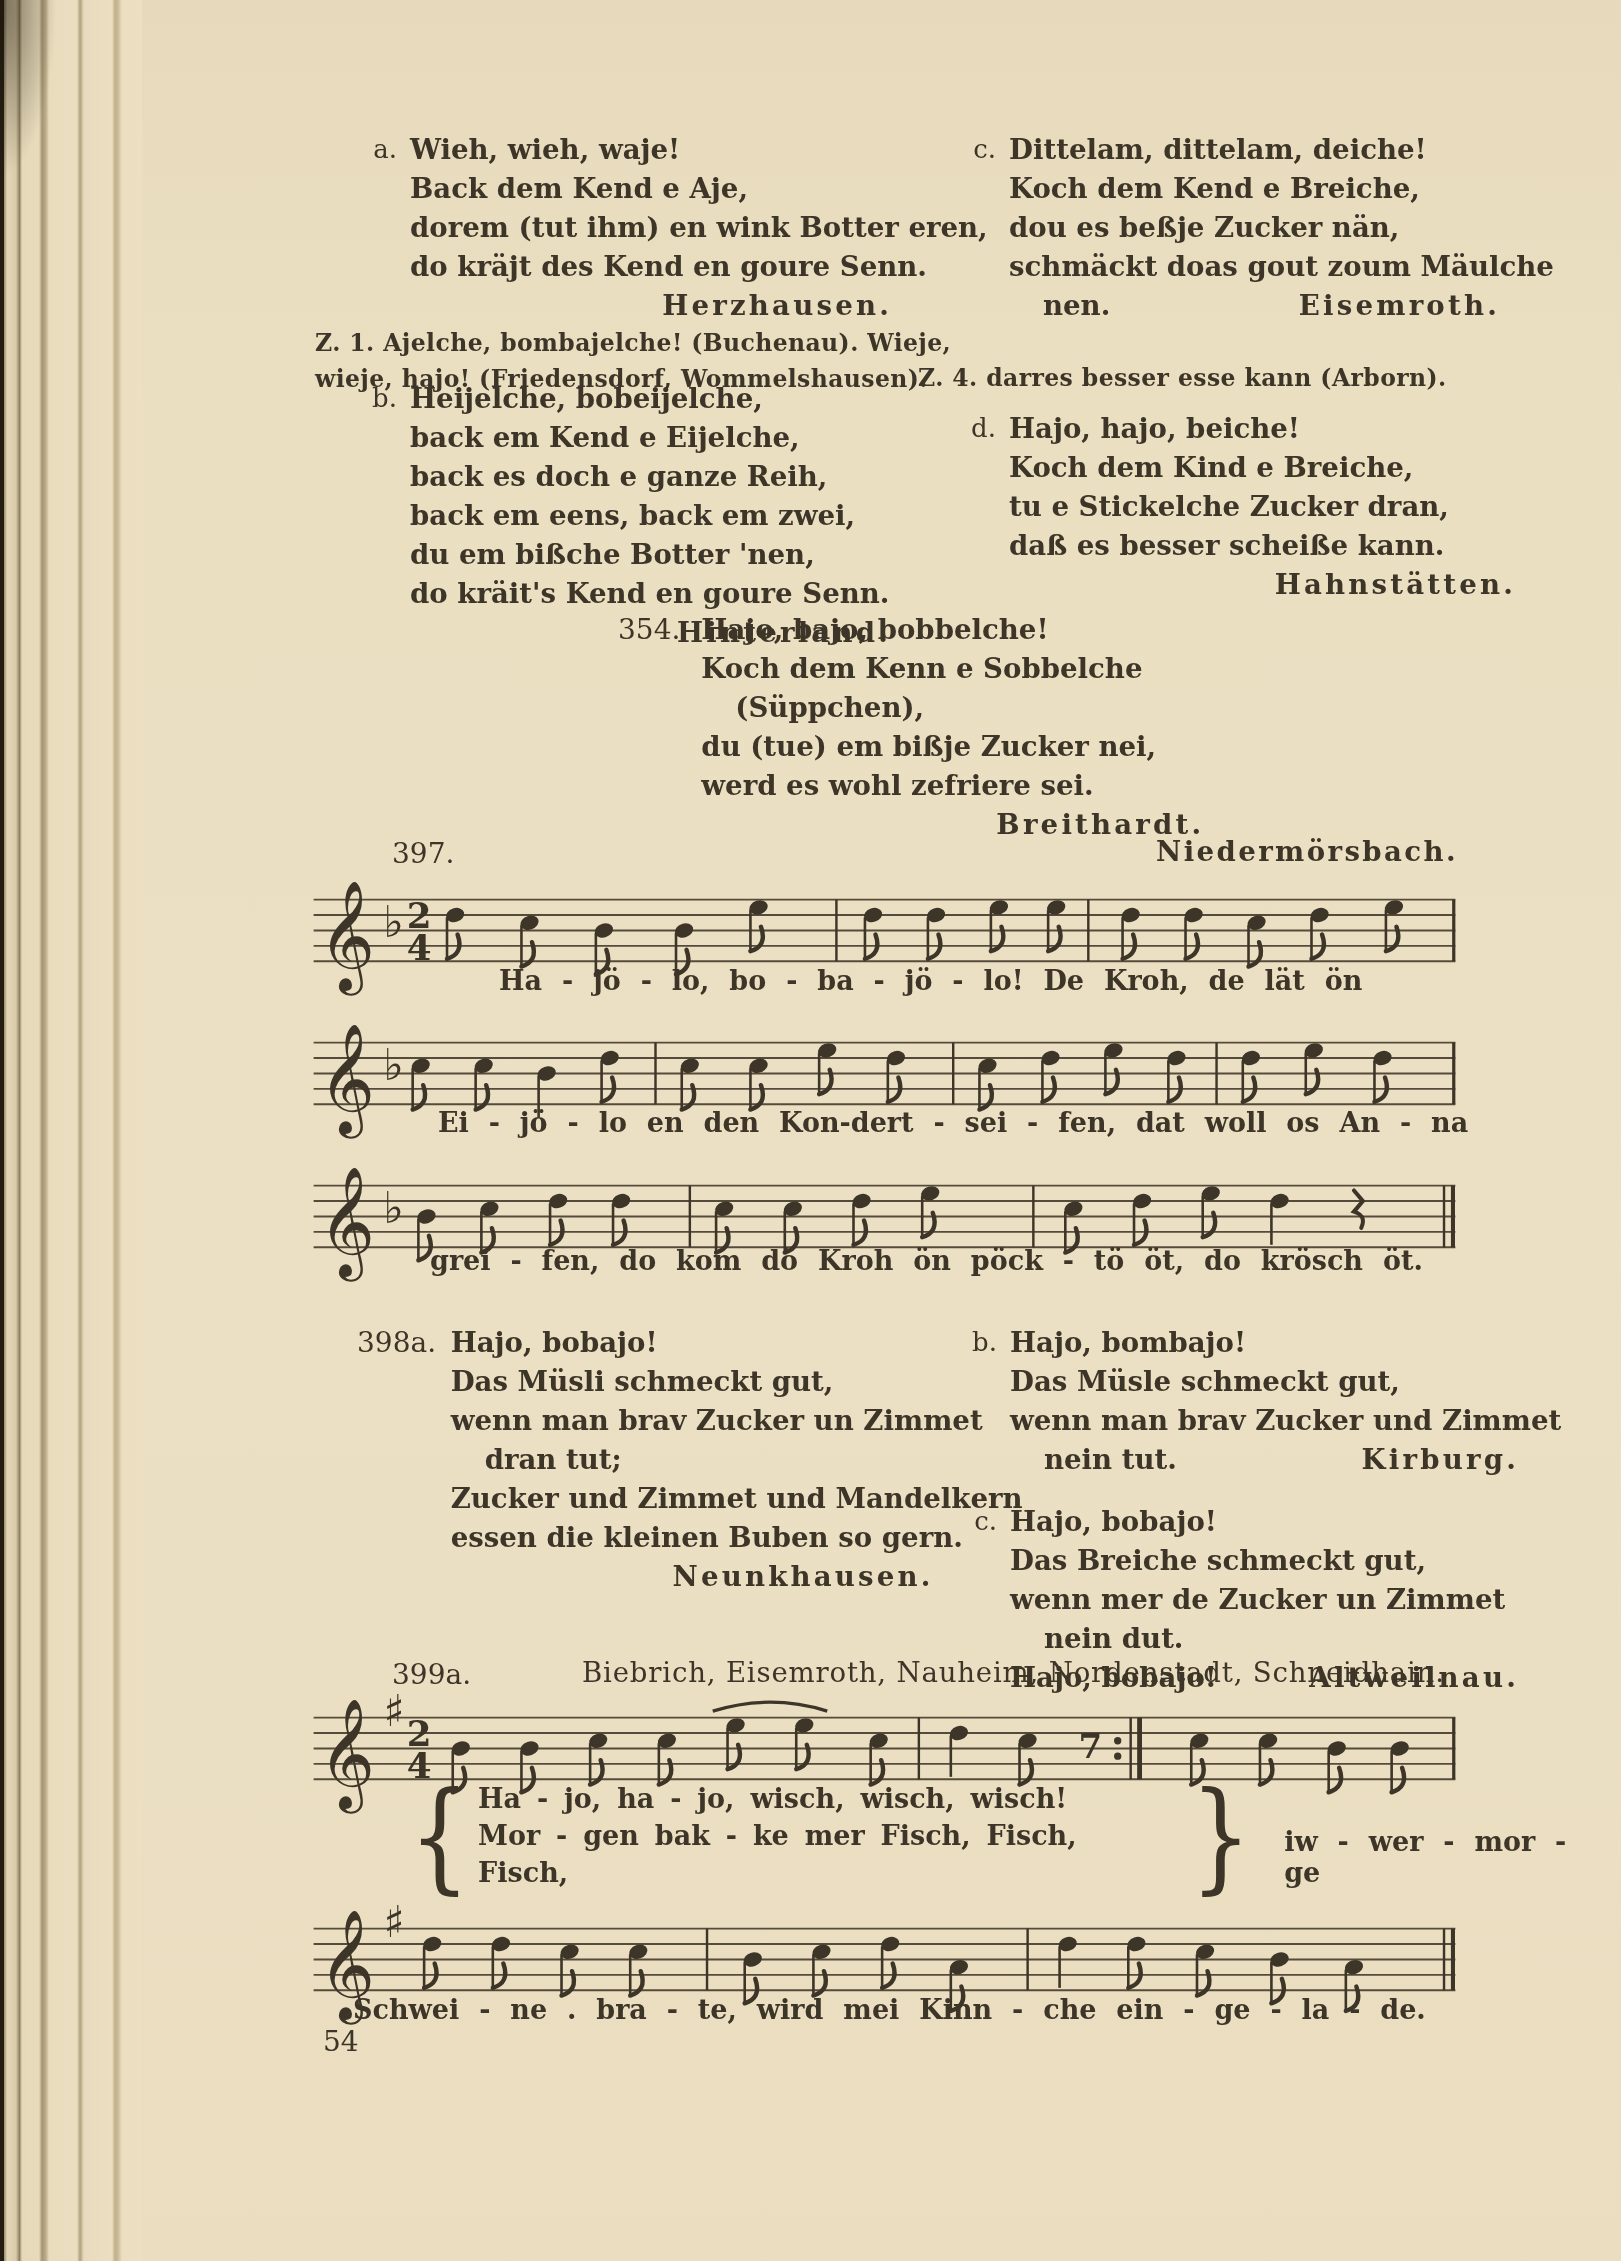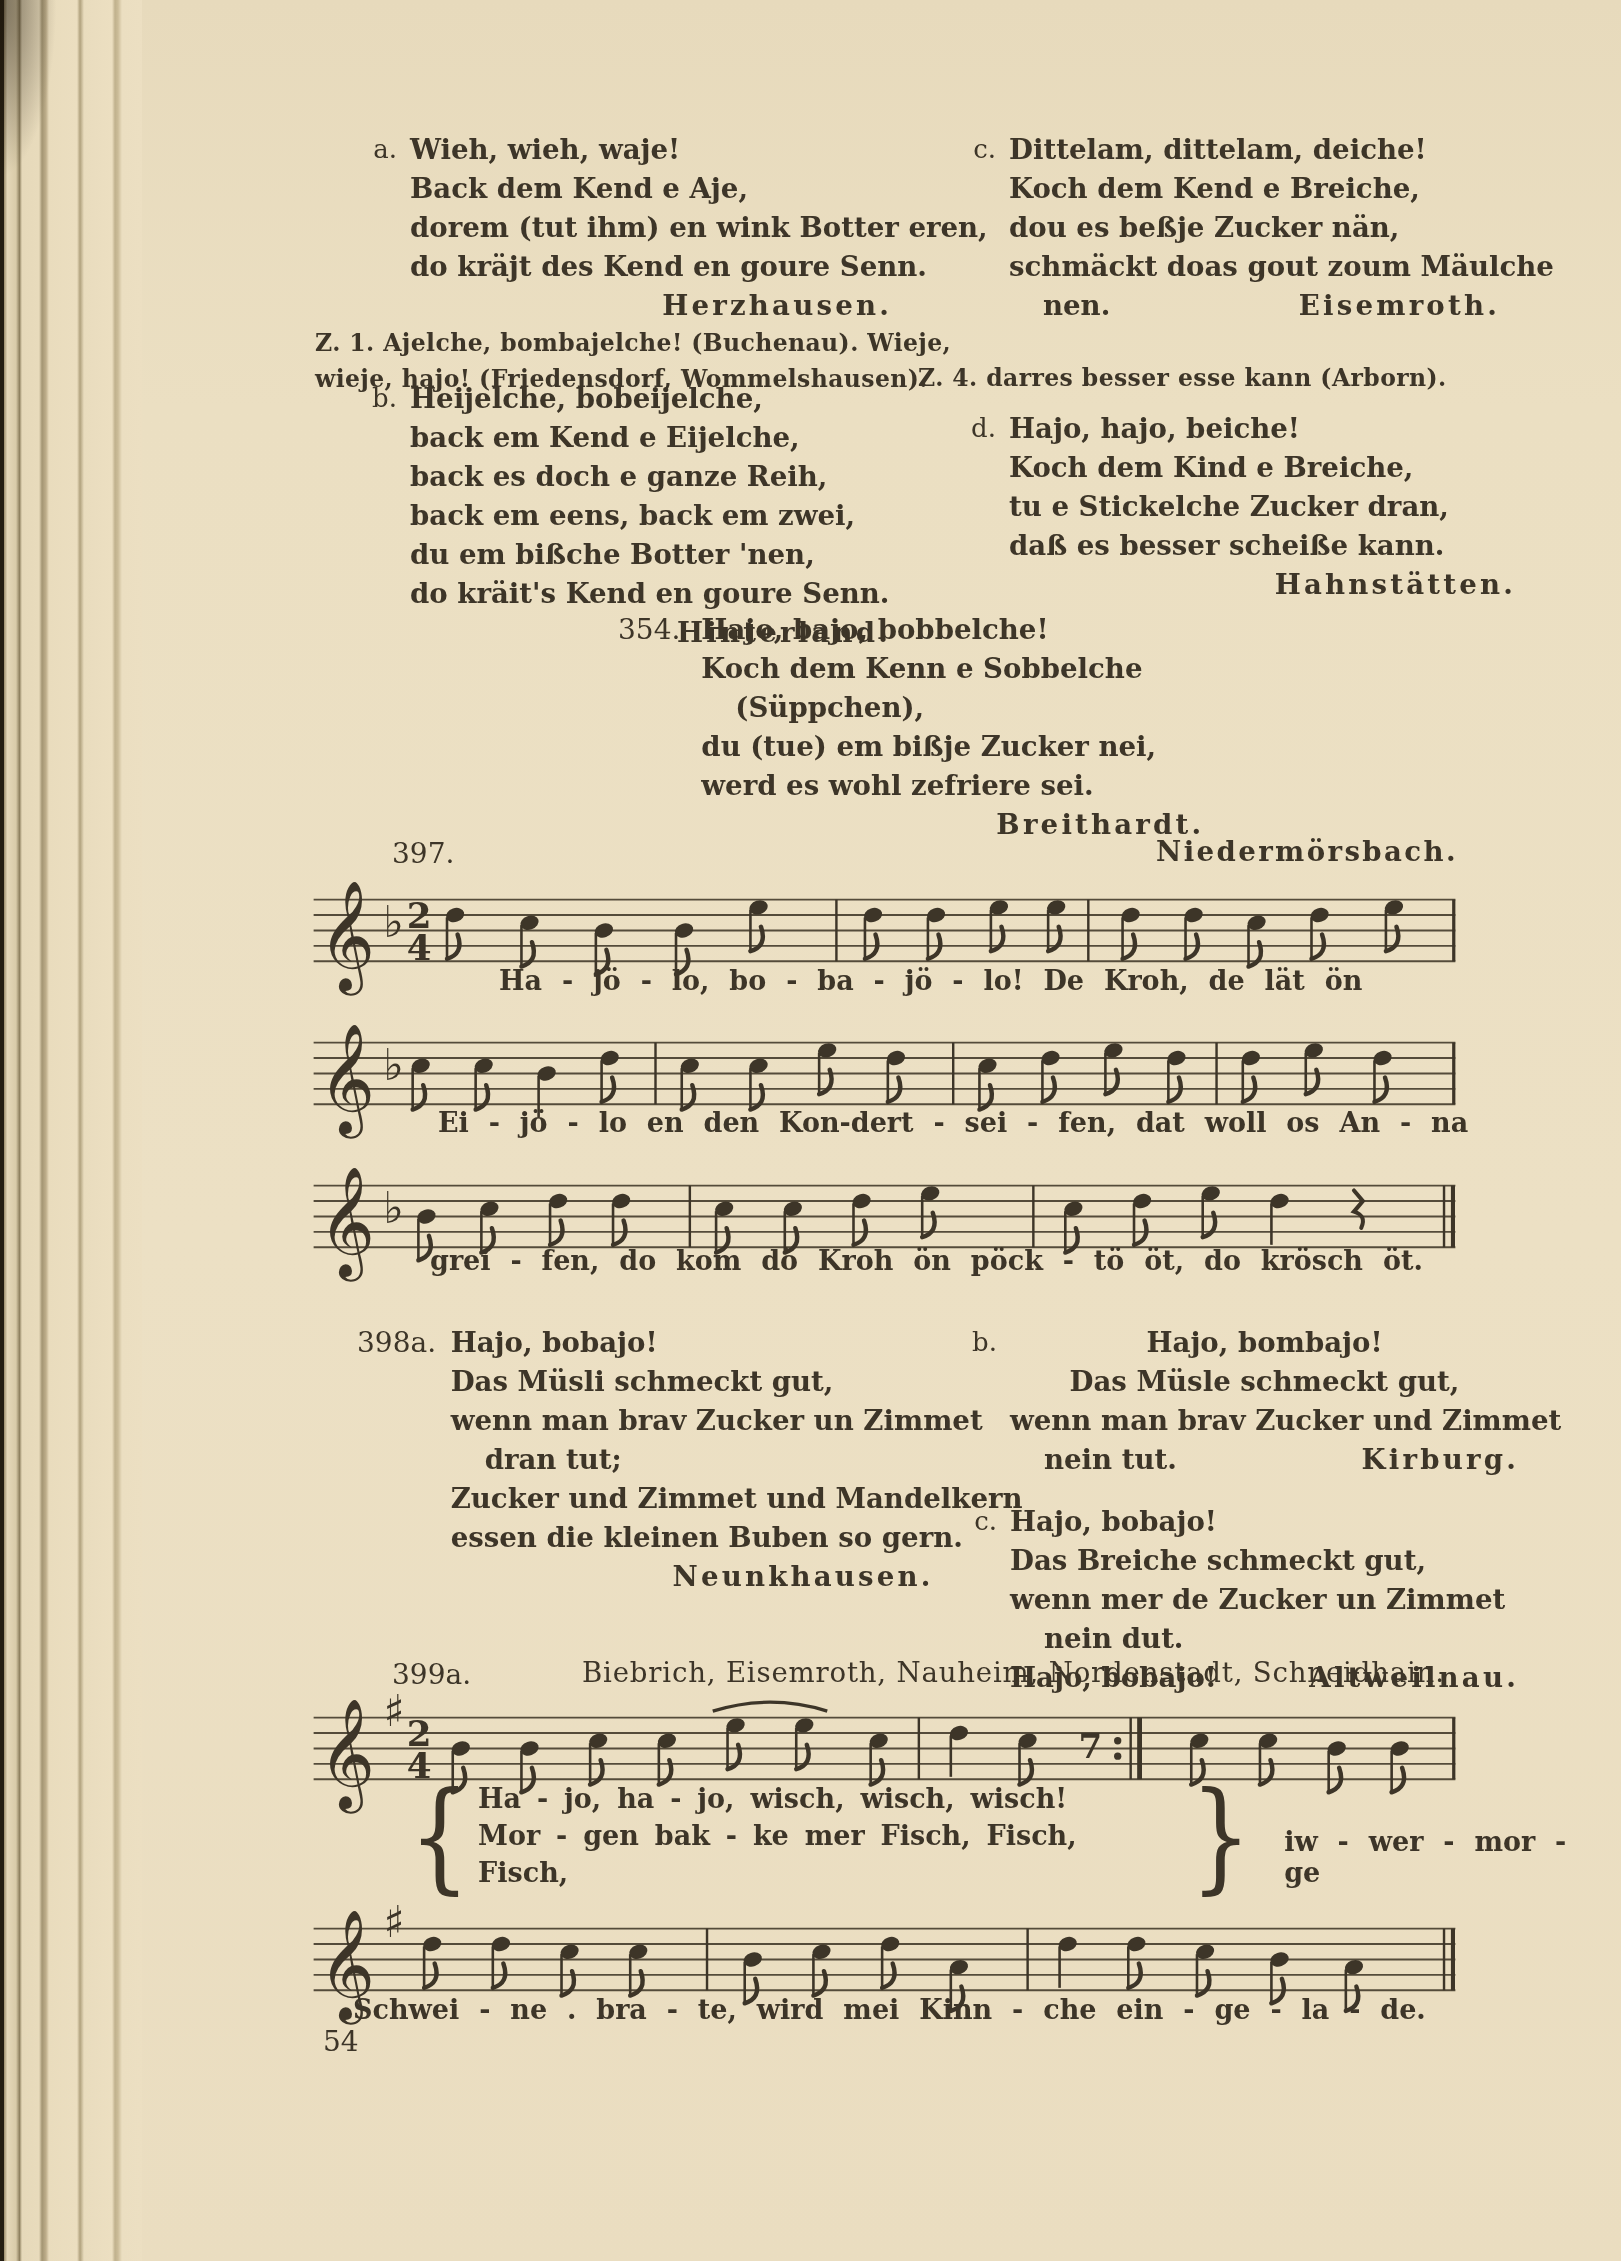--- a/index.html
+++ b/index.html
@@ -293,21 +293,21 @@
     <span class="vbody frak" style="width:483px;">
       <span><div class="verse-line">Hajo, bobajo!</div><div class="verse-line">Das Müsli schmeckt gut,</div><div class="verse-line">wenn man brav Zucker un Zimmet</div><div class="verse-line ind">dran tut;</div><div class="verse-line">Zucker und Zimmet und Mandelkern</div><div class="verse-line">essen die kleinen Buben so gern.</div></span>
       <span class="src-row">
           <span class="source">Neunkhausen.</span>
         </span>
     </span>
   </div>
 
   <div class="txt verse" style="left:966px;top:1323px;width:553px;">
     <span class="vlabel">b.</span>
-    <span class="vbody frak" style="width:509px;text-align:center;">
+    <span class="vbody frak" style="width:509px;">
       <span><div class="verse-line">Hajo, bombajo!</div><div class="verse-line">Das Müsle schmeckt gut,</div><div class="verse-line">wenn man brav Zucker und Zimmet</div></span>
       <span class="src-split">
         <span class="ovf">nein tut.</span>
         <span class="source">Kirburg.</span>
       </span>
     </span>
   </div>
 
   <div class="txt verse" style="left:966px;top:1502px;width:553px;">
     <span class="vlabel">c.</span>

